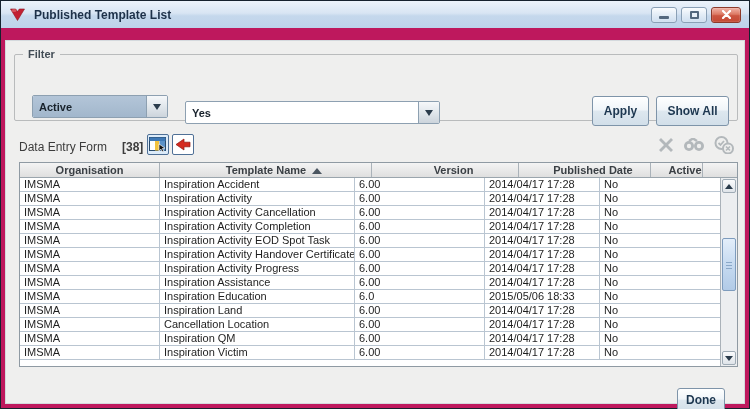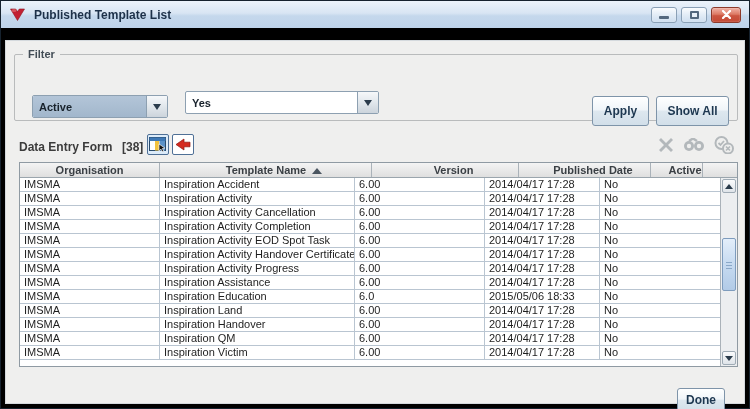--- a/index.html
+++ b/index.html
@@ -2,21 +2,21 @@
 <html><head>
 <meta charset="utf-8">
 <style>
   * { margin:0; padding:0; box-sizing:border-box; }
   html,body { width:750px; height:409px; font-family:"Liberation Sans", sans-serif; }
   body { background:#555; }
 
   .window {
     position:relative; width:750px; height:409px;
     border:1px solid #16222e;
-    background:#000000;
+    background:#be185d;
   }
 
   
   .titlebar {
     position:absolute; top:0; left:0; right:0; height:27px;
     background:linear-gradient(180deg,#ecf3fb 0%,#d8e5f3 45%,#c5d8ec 55%,#bed3ea 100%);
     display:flex; align-items:center; padding:0 8px;
   }
   .title-icon { width:18px; height:16px; margin-right:7px; display:flex; align-items:center; }
   .title-text { font-size:12px; font-weight:700; color:#1d3149; flex:1; }
@@ -49,21 +49,21 @@
   }
   .filter-legend {
     position:absolute; top:-7px; left:8px; padding:0 5px;
     background:#efefee; font-size:11px; font-weight:700; color:#434d56;
   }
   .combo {
     position:absolute; height:23px; display:flex;
     border:1px solid #8da0b1; border-radius:2px; background:#fff; overflow:hidden;
   }
   .combo-field  { left:17px; top:40px; width:136px; }
-  .combo-value  { left:170px; top:36px; width:194px;text-align:right; }
+  .combo-value  { left:170px; top:46px; width:255px;text-align:right; }
   .combo .txt {
     flex:1; font-size:11px; font-weight:700; color:#18222c;
     display:flex; align-items:center; padding-left:6px;
   }
   .combo.selected .txt { background:linear-gradient(180deg,#b3c5d8,#a2b7cc); }
   .combo .arrow-sec {
     width:21px; border-left:1px solid #8da0b1;
     background:linear-gradient(180deg,#f6f8fa 0%,#e1e7ec 50%,#ccd4dc 100%);
     display:flex; align-items:center; justify-content:center;
   }
@@ -75,21 +75,21 @@
     font-family:"Liberation Sans", sans-serif;
     font-size:12px; font-weight:700; color:#1d3750; text-align:center;
     box-shadow:inset 0 1px 0 #fff; cursor:default;
   }
   .btn-apply   { left:577px; top:41px; width:57px; }
   .btn-showall { left:641px; top:41px; width:73px; }
   .btn-done    { left:671px; top:347px; width:48px; height:24px; }
 
   
   .toolbar { position:absolute; left:13px; top:93px; right:8px; height:24px; }
-  .de-label { position:absolute; left:0; top:6px; font-size:12px; font-weight:700; color:#3c3c3c; }
+  .de-label { position:absolute; left:0; top:6px; font-size:12px; font-weight:400; color:#3c3c3c; }
   .de-count { position:absolute; left:103px; top:6px; font-size:12px; font-weight:700; color:#3c3c3c; }
   .icon-btn {
     position:absolute; top:0; width:22px; height:21px;
     border:1px solid #4f7096; border-radius:2px; background:#dcebf9;
     display:flex; align-items:center; justify-content:center;
   }
   .icon-btn.form-btn  { left:128px; }
   .icon-btn.arrow-btn { left:153px; background:#fff; }
   .gray-icons { position:absolute; right:2px; top:2px; display:flex; gap:9px; align-items:center; }
 
@@ -322,21 +322,21 @@
   <div class="tr">
     <div class="td c0">IMSMA</div>
     <div class="td c1">Inspiration Land</div>
     <div class="td c2">6.00</div>
     <div class="td c3">2014/04/17 17:28</div>
     <div class="td c4">No</div>
   </div>
 
   <div class="tr">
     <div class="td c0">IMSMA</div>
-    <div class="td c1">Inspiration Handover</div>
+    <div class="td c1">Cancellation Location</div>
     <div class="td c2">6.00</div>
     <div class="td c3">2014/04/17 17:28</div>
     <div class="td c4">No</div>
   </div>
 
   <div class="tr">
     <div class="td c0">IMSMA</div>
     <div class="td c1">Inspiration QM</div>
     <div class="td c2">6.00</div>
     <div class="td c3">2014/04/17 17:28</div>

